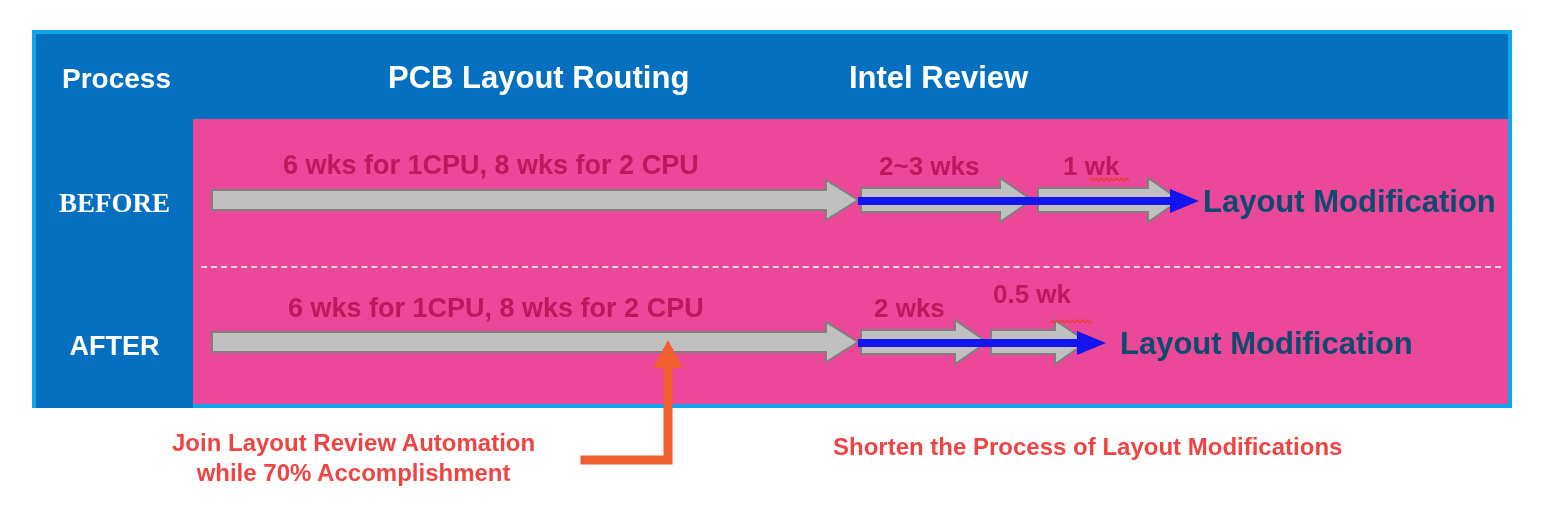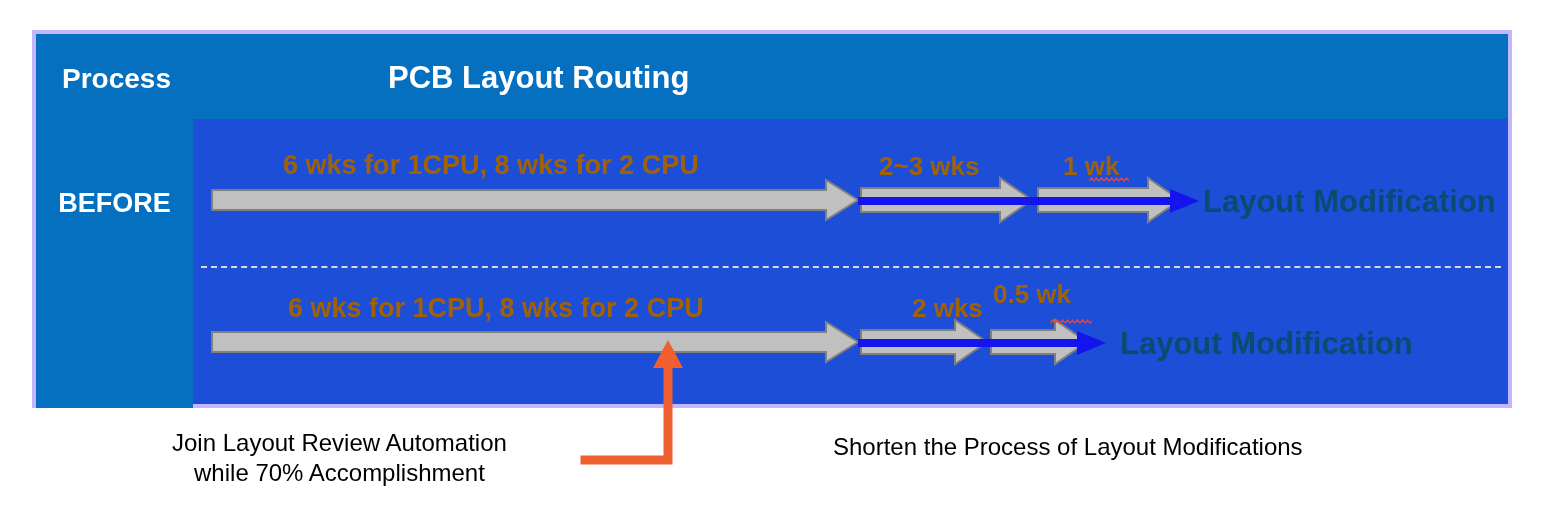--- a/index.html
+++ b/index.html
@@ -22,23 +22,23 @@
     height: 526px;
   }
 
   
   .panel {
     position: absolute;
     left: 32px;
     top: 30px;
     width: 1480px;
     height: 378px;
-    border: 4px solid #c4b5fd;
+    border: 4px solid #0ea5e9;
     box-sizing: border-box;
-    background: #1d4ed8;
+    background: #ec4899;
   }
   
   .header-band {
     position: absolute;
     left: 0;
     top: 0;
     width: 100%;
     height: 85px;
     background: #0670c0;
   }
@@ -68,21 +68,21 @@
     position: absolute;
     left: 0;
     width: 157px;
     text-align: center;
     color: #ffffff;
     font-weight: bold;
     font-size: 27px;
     line-height: 1;
     white-space: nowrap;
   }
-  .row-label-before { top: 156px; }
+  .row-label-before { top: 156px; font-family: Liberation Serif, serif; }
   .row-label-after  { top: 299px; }
 
   
   .row-divider {
     position: absolute;
     left: 165px;
     top: 232px;
     width: 1300px;
     border-top: 2px dashed #d9d9d9;
   }
@@ -92,21 +92,21 @@
     position: absolute;
     left: 0; top: 0;
     width: 1548px;
     height: 526px;
     pointer-events: none;
   }
 
   
   .dur {
     position: absolute;
-    color: #a16207;
+    color: #be185d;
     font-weight: bold;
     white-space: nowrap;
     line-height: 1;
   }
   .dur-main { font-size: 27px; }
   .dur-sm   { font-size: 26px; }
 
   .squiggle {
     position: absolute;
     height: 6px;
@@ -116,43 +116,45 @@
     position: absolute;
     color: #0c4a6e;
     font-weight: bold;
     font-size: 31px;
     white-space: nowrap;
     line-height: 1;
   }
 
   .callout {
     position: absolute;
-    color: #000000;
-    font-weight: normal;
+    color: #ef4444;
+    font-weight: bold;
     font-size: 24px;
     line-height: 1.25;
     white-space: nowrap;
   }
   .callout-left  { left: 172px; top: 428px; text-align: center; }
   .callout-right { left: 833px; top: 432px; }
 </style>
 </head>
 <body>
 
 <div id="canvas">
 
   <div class="panel">
 
     <div class="header-band"></div>
     <div class="side-band"></div>
 
     <span class="hdr-label hdr-process">Process</span>
     <span class="hdr-label hdr-pcb">PCB Layout Routing</span>
+    <span class="hdr-label hdr-intel">Intel Review</span>
 
     <span class="row-label row-label-before">BEFORE</span>
+    <span class="row-label row-label-after">AFTER</span>
 
     <div class="row-divider"></div>
   </div>
 
   <svg class="arrows" viewBox="0 0 1548 526">
 
     <polygon points="212,190 826,190 826,180 858,200 826,220 826,210 212,210" fill="#c0c0c0" stroke="#7f7f7f" stroke-width="2"></polygon>
 
     <polygon points="861,188 1000,188 1000,178 1032,200 1000,222 1000,212 861,212" fill="#c0c0c0" stroke="#7f7f7f" stroke-width="2"></polygon>
 
@@ -172,21 +174,21 @@
 
     <path d="M 585,460 L 668,460 L 668,362" fill="none" stroke="#ef5f30" stroke-width="9" stroke-linecap="square" stroke-linejoin="miter"></path>
     <polygon points="653,368 668,340 683,368" fill="#ef5f30"></polygon>
   </svg>
 
   <span class="dur dur-main" style="left:283px; top:152px;">6 wks for 1CPU, 8 wks for 2 CPU</span>
   <span class="dur dur-sm" style="left:879px; top:153px;">2~3 wks</span>
   <span class="dur dur-sm" style="left:1063px; top:153px;">1 wk</span>
 
   <span class="dur dur-main" style="left:288px; top:295px;">6 wks for 1CPU, 8 wks for 2 CPU</span>
-  <span class="dur dur-sm" style="left:912px; top:295px;">2 wks</span>
+  <span class="dur dur-sm" style="left:874px; top:295px;">2 wks</span>
   <span class="dur dur-sm" style="left:993px; top:281px;">0.5 wk</span>
 
   <svg class="squiggle" style="left:1089px; top:177px; width:40px;" viewBox="0 0 40 6">
     <path d="M0,4 L2.5,1 L5,4 L7.5,1 L10,4 L12.5,1 L15,4 L17.5,1 L20,4 L22.5,1 L25,4 L27.5,1 L30,4 L32.5,1 L35,4 L37.5,1 L40,4" fill="none" stroke="#e8413a" stroke-width="1.4"></path>
   </svg>
   <svg class="squiggle" style="left:1050px; top:319px; width:42px;" viewBox="0 0 42 6">
     <path d="M0,4 L2.5,1 L5,4 L7.5,1 L10,4 L12.5,1 L15,4 L17.5,1 L20,4 L22.5,1 L25,4 L27.5,1 L30,4 L32.5,1 L35,4 L37.5,1 L40,4 L42,2" fill="none" stroke="#e8413a" stroke-width="1.4"></path>
   </svg>
 
   <span class="layout-mod" style="left:1203px; top:186px;">Layout Modification</span>

